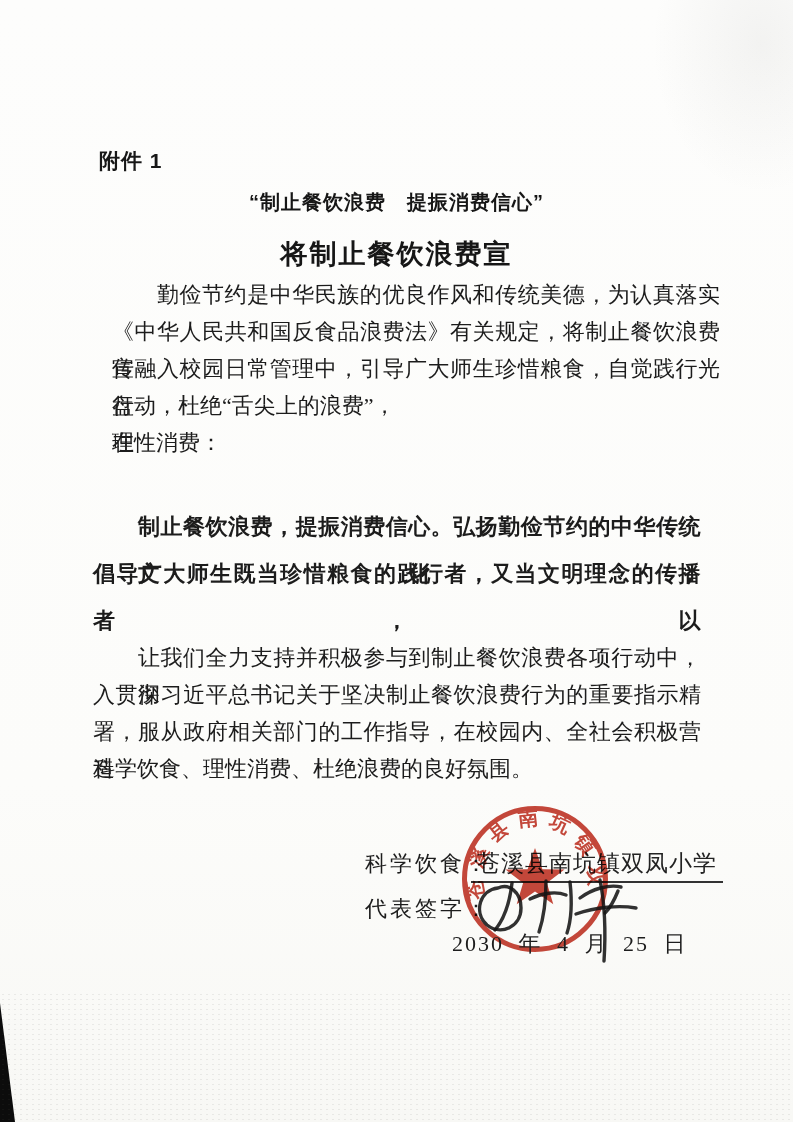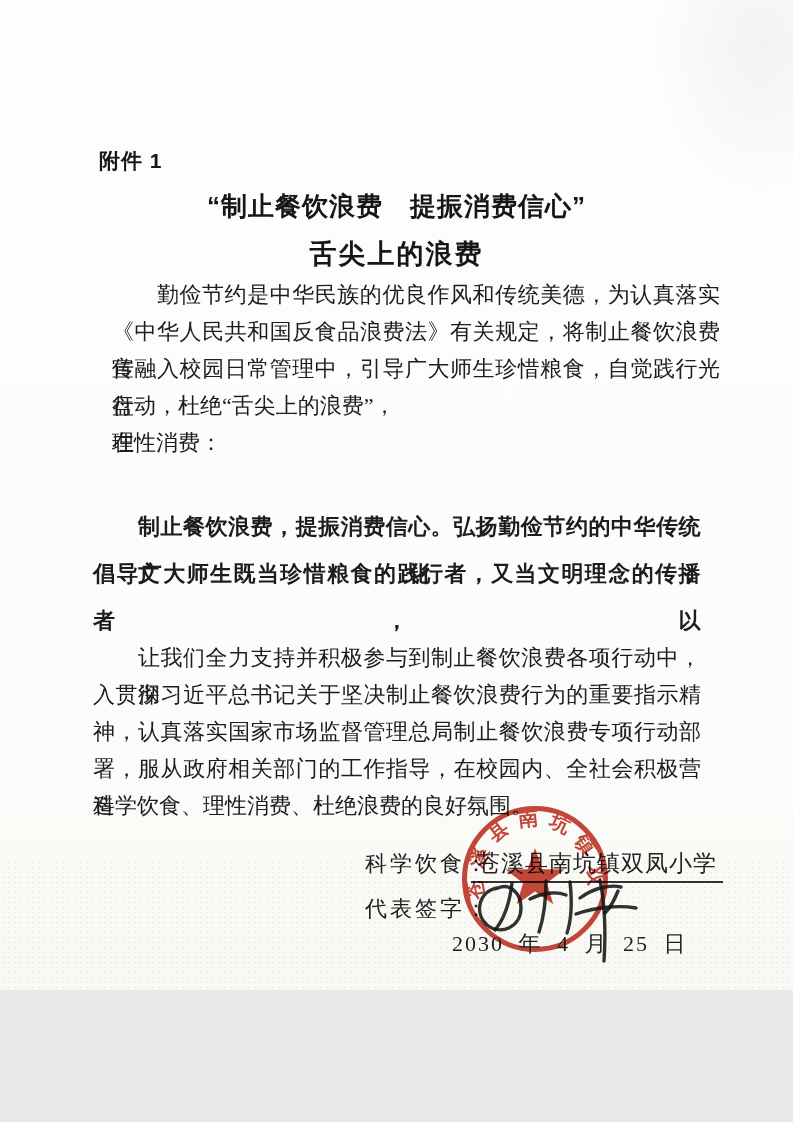--- a/index.html
+++ b/index.html
@@ -1,33 +1,33 @@
 <!DOCTYPE html>
 <html style="--stamp-color: #c23a2c;"><head>
 <meta charset="utf-8">
 <style>
   html,body{margin:0;padding:0;background:#e8e8e8;}
   .page{
-    position:relative;width:793px;height:990px;margin:0 auto;
+    position:relative;width:793px;height:1122px;margin:0 auto;
     background:linear-gradient(180deg,#fdfdfc 0%,#fcfcfa 70%,#f8f8f5 100%);
     overflow:hidden;
     font-family:"Liberation Serif","DejaVu Serif",serif;
     color:#1c1c1c;
   }
   .attachment{
     position:absolute;left:99px;top:147px;
     font-family:"Liberation Sans","DejaVu Sans",sans-serif;
     font-size:21px;font-weight:600;letter-spacing:1px;color:#171717;
   }
   .title{
     position:absolute;left:0;width:793px;text-align:center;
     font-family:"Liberation Sans","DejaVu Sans",sans-serif;
     font-weight:700;color:#161616;
   }
-  .t1{top:189px;font-size:26px;letter-spacing:1px;}
+  .t1{top:189px;font-size:20px;letter-spacing:1px;}
   .t2{top:236px;font-size:27px;letter-spacing:2px;}
 
   .para{position:absolute;left:93px;width:608px;}
   .p1{top:276px;margin-left:19px;}
   .p2{top:503px;font-weight:700;}
   .p3{top:639px;}
   .line{height:37px;line-height:37px;font-size:22px;white-space:nowrap;}
   .p2 .line{height:47px;line-height:47px;font-size:22px;letter-spacing:0.5px;}
   .jline{white-space:normal;text-align:justify;text-align-last:justify;}
   .indent{padding-left:45px;}
@@ -85,42 +85,41 @@
 </head>
 <body>
 
 <div class="page">
 
   <div class="smudge"></div>
 
   <div class="attachment">附件 1</div>
 
   <div class="title t1">“制止餐饮浪费　提振消费信心”</div>
-  <div class="title t2">舌尖上的浪费</div>
+  <div class="title t2">将制止餐饮浪费宣</div>
 
   <div class="para p1">
     <div class="line jline indent">勤俭节约是中华民族的优良作风和传统美德，为认真落实</div>
     <div class="line jline">《中华人民共和国反食品浪费法》有关规定，将制止餐饮浪费宣</div>
     <div class="line jline">传融入校园日常管理中，引导广大师生珍惜粮食，自觉践行光盘</div>
     <div class="line blankline">
       <span class="frag">行动，杜绝“舌尖上的浪费”，</span>
       <span class="frag">在</span>
     </div>
     <div class="line">理性消费：</div>
   </div>
 
   <div class="para p2">
     <div class="line jline indent">制止餐饮浪费，提振消费信心。弘扬勤俭节约的中华传统文化，</div>
     <div class="line jline">倡导广大师生既当珍惜粮食的践行者，又当文明理念的传播者，以</div>
   </div>
 
   <div class="para p3">
     <div class="line jline indent">让我们全力支持并积极参与到制止餐饮浪费各项行动中，深</div>
     <div class="line jline">入贯彻习近平总书记关于坚决制止餐饮浪费行为的重要指示精</div>
-    <div class="line jline">神，认真落实国家市场监督管理总局制止餐饮浪费专项行动部</div>
     <div class="line jline">署，服从政府相关部门的工作指导，在校园内、全社会积极营造</div>
     <div class="line">科学饮食、理性消费、杜绝浪费的良好氛围。</div>
   </div>
 
   <div class="footer-label school-line">科学饮食：</div>
   <div class="school-name">苍溪县南坑镇双凤小学</div>
 
   <div class="footer-label sign-line">代表签字：</div>
 
   <svg class="stamp" viewBox="0 0 152 152" xmlns="http://www.w3.org/2000/svg">

